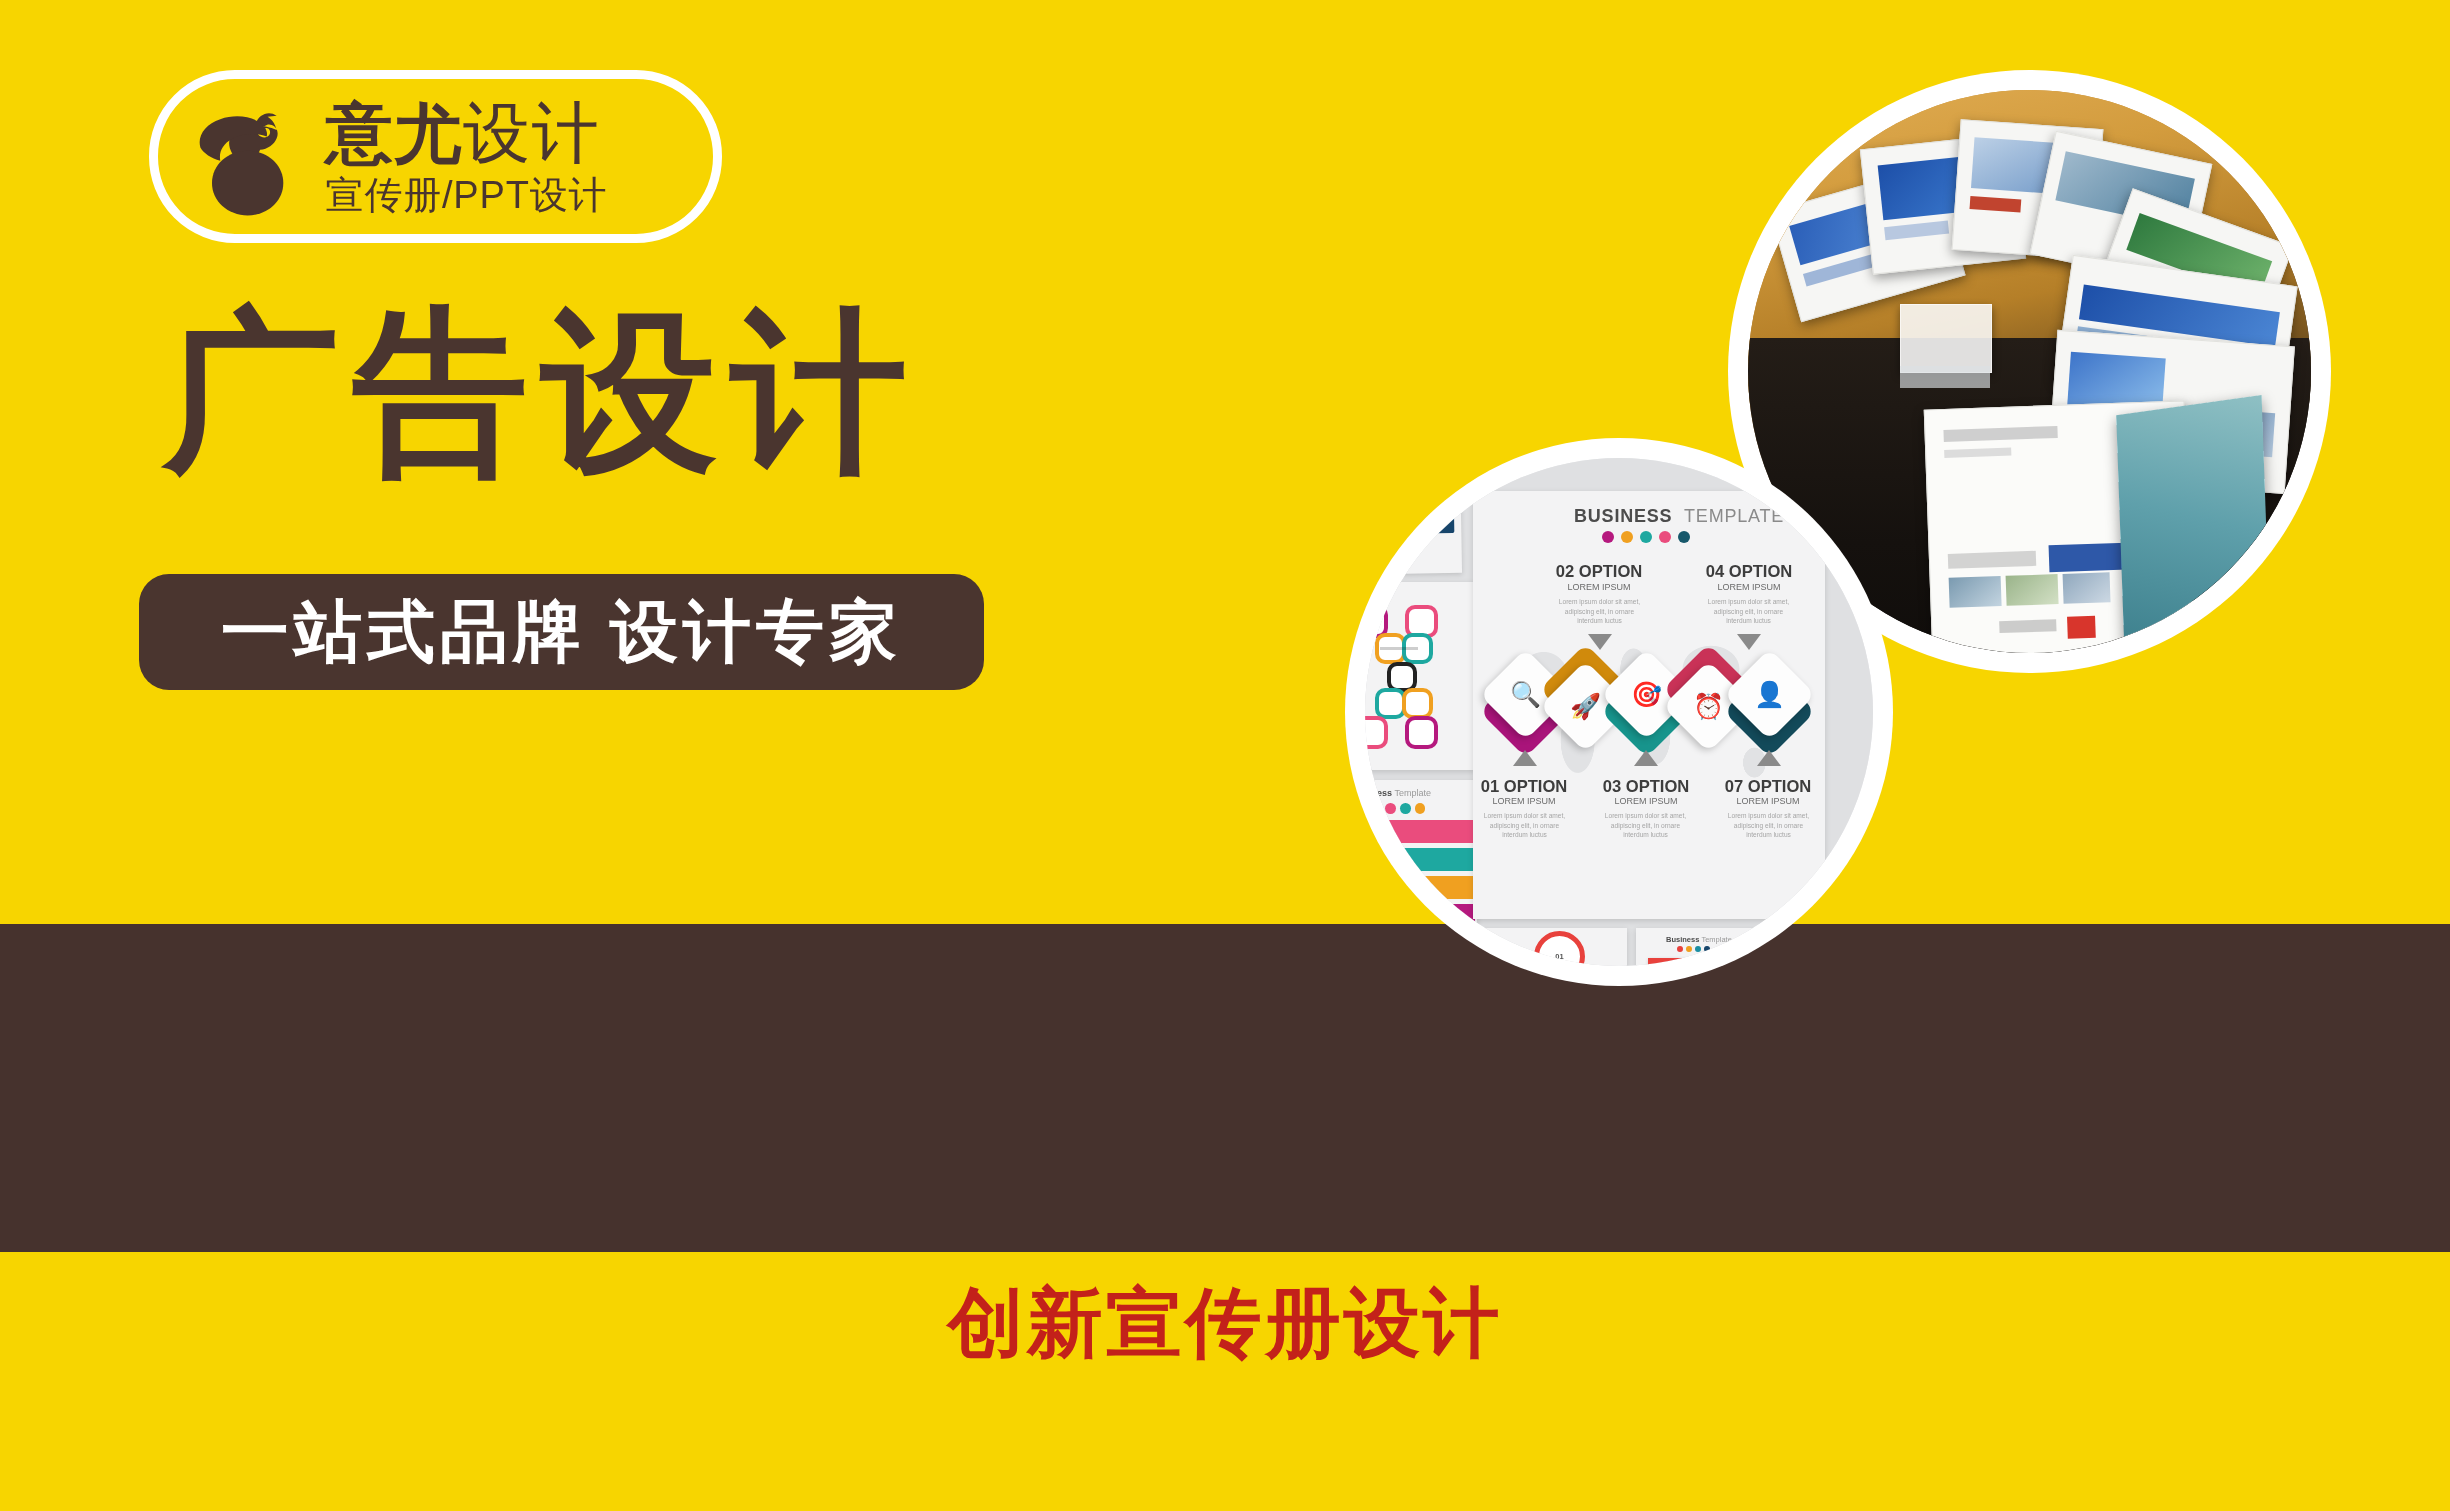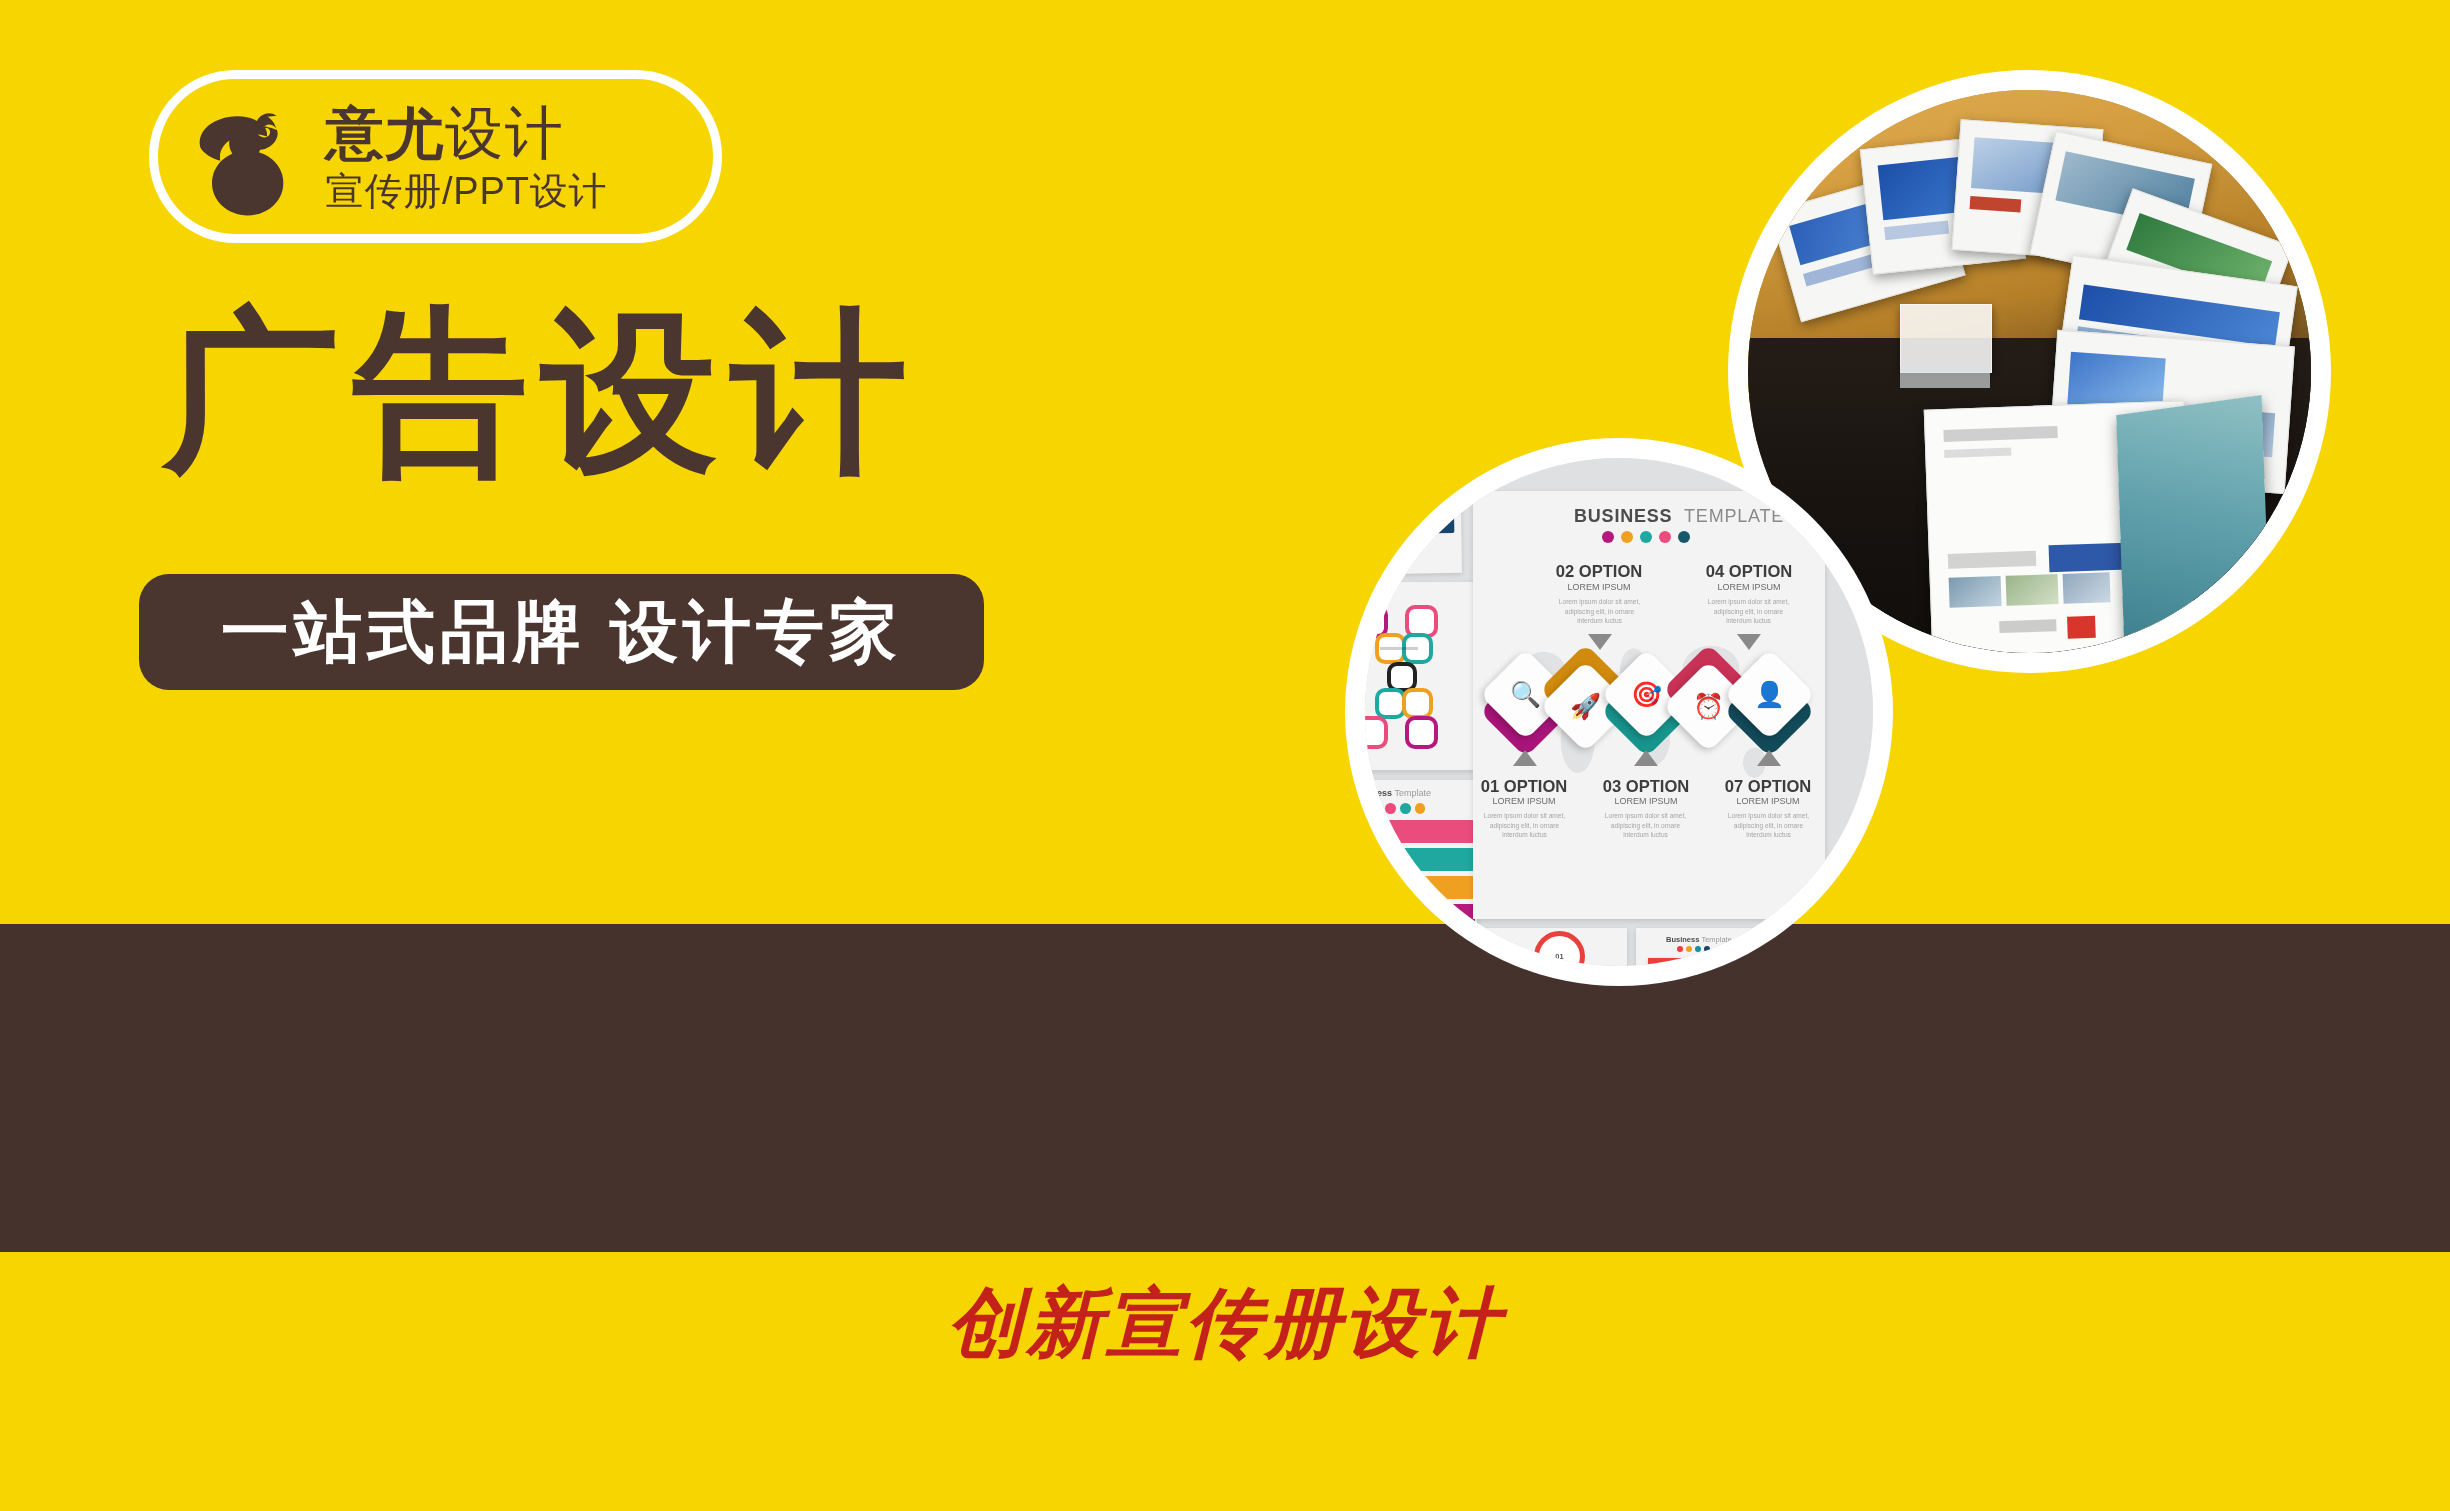--- a/index.html
+++ b/index.html
@@ -38,21 +38,21 @@
   }
   #logo-mark svg { display: block; width: 100%; height: 100%; }
   #logo-text {
     margin-left: 11.6px;
     display: flex;
     flex-direction: column;
     justify-content: center;
     line-height: 1;
   }
   #logo-name {
-    font-size: 58px;
+    font-size: 67px;
     color: #4A352F;
     letter-spacing: 1.7px;
     white-space: nowrap;
     display: flex;
     align-items: flex-end;
   }
   #logo-name .hv { font-weight: 800; }
   #logo-name .lt { font-weight: 300; }
   #logo-sub {
     margin-top: 10px;
@@ -472,17 +472,17 @@
 
         <div style="position:absolute;left:27%;top:38%;width:16%;height:12%;background:rgba(250,250,250,.88);border:0.8px solid rgba(255,255,255,.6);box-shadow:0 3.3px 8.3px rgba(0,0,0,.45);"></div>
         <div style="position:absolute;left:27%;top:49%;width:16%;height:4%;background:rgba(220,225,228,.65);"></div>
       </div>
     </div>
   </div>
 
   <div id="band"></div>
 
   <div id="footer-tags">
-    <div class="footer-tag" style="color:#C3211A;font-style:italic;">创新宣传册设计</div>
+    <div class="footer-tag" style="color:#C3211A;">创新宣传册设计</div>
   </div>
 
 </div>
 
 
 </body></html>

